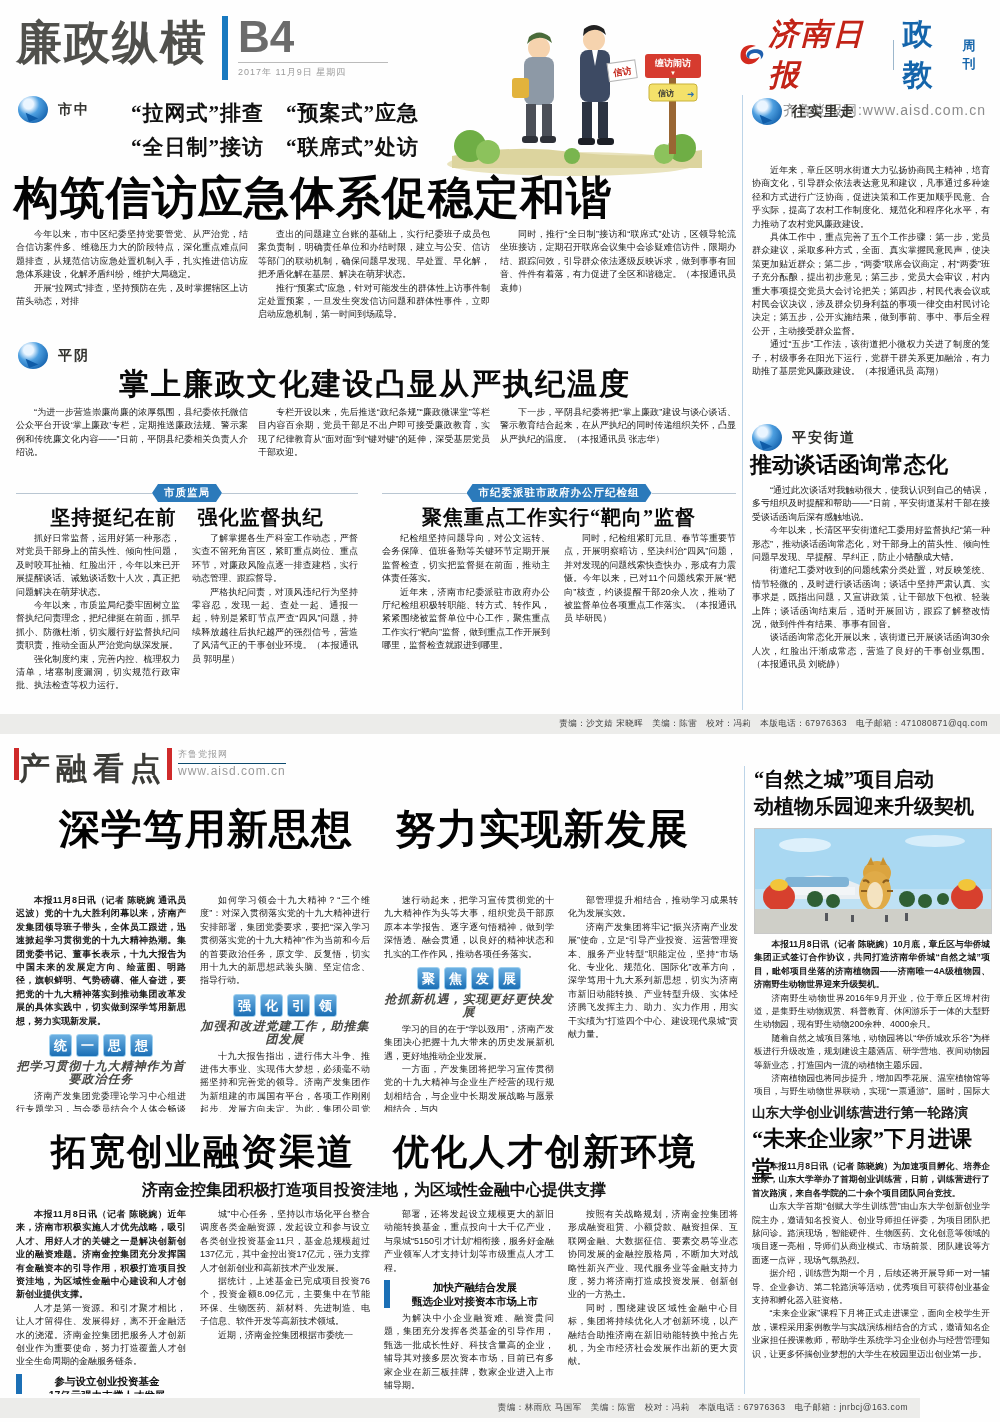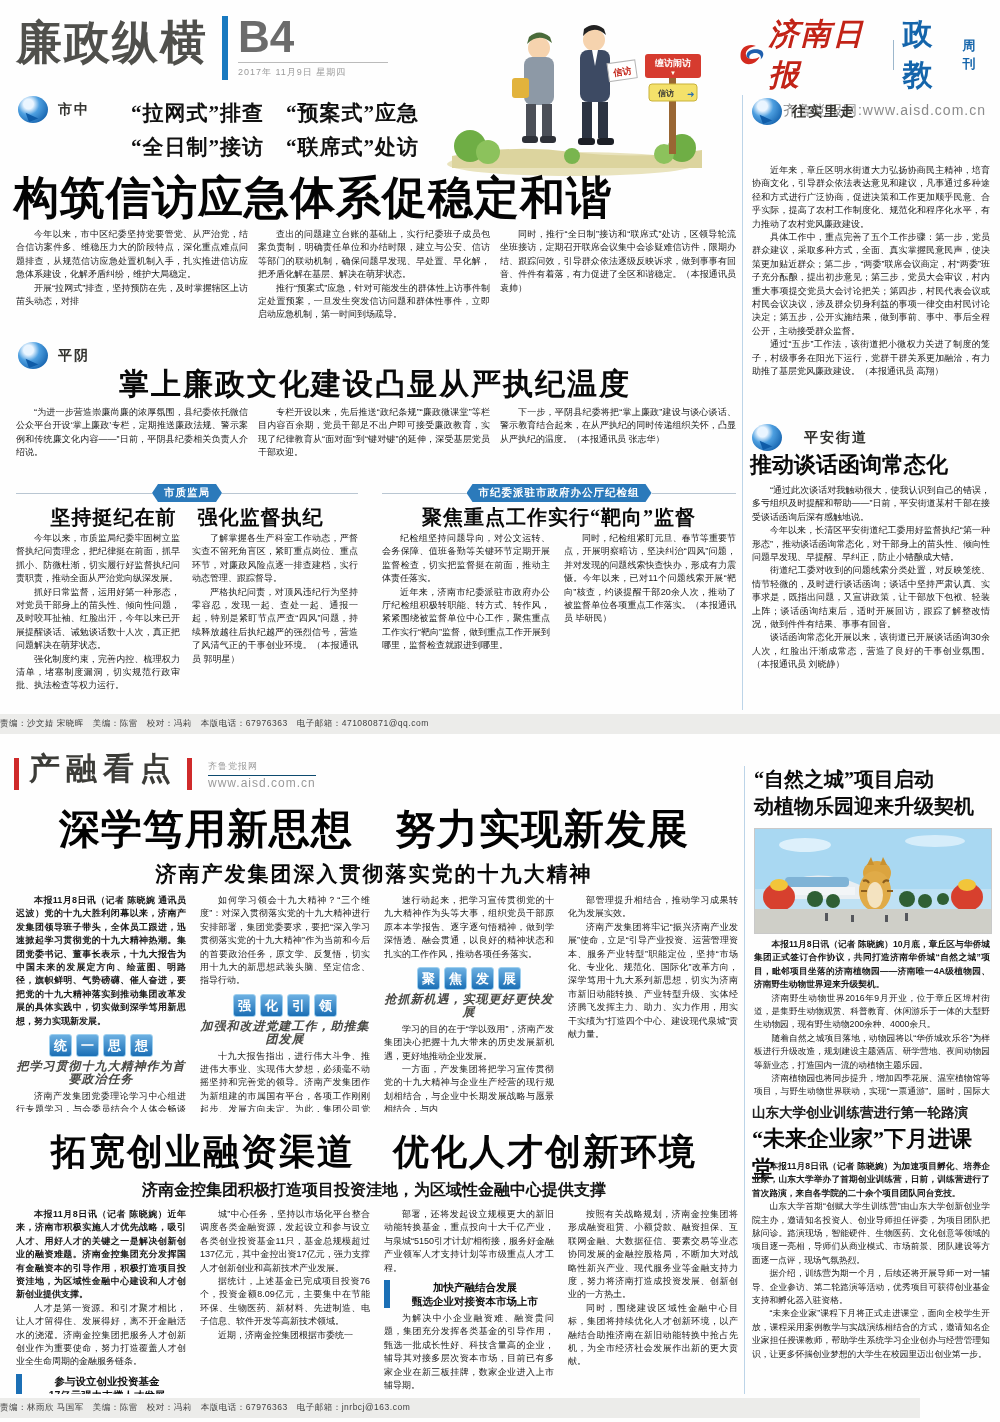--- a/index.html
+++ b/index.html
@@ -37,21 +37,21 @@
 
   .tagline{display:flex;align-items:center;}
   .tagline .rule{flex:1;border-top:1px solid #b9c6d2;}
   .tagbox{background:#2b7abb;color:#fff;font-size:10.5px;font-weight:700;padding:2px 12px;
           letter-spacing:1px;white-space:nowrap;clip-path:polygon(6px 0,calc(100% - 6px) 0,100% 50%,calc(100% - 6px) 100%,6px 100%,0 50%);}
 
   .body9{font-size:9px;line-height:13.4px;text-align:justify;color:#191919;overflow:hidden;}
   .body9 p{margin:0;text-indent:2em;}
   .body9 p.lead{font-weight:700;}
 
-  .strip{background:#ececE8;background:#ececea;height:20px;display:flex;align-items:center;padding-right:12px;box-sizing:border-box;}
+  .strip{background:#ececE8;background:#ececea;height:20px;display:flex;align-items:center;justify-content:flex-end;padding-right:12px;box-sizing:border-box;}
   .strip span{font-size:8.5px;color:#3e3e3e;letter-spacing:.5px;}
 
   .vline{width:1px;background:#bcd4e8;}
 
   
   .cr-bar{width:5px;height:32px;background:#cf2a2a;}
   .cr-title{font-size:31px;font-weight:900;color:#3c3c38;letter-spacing:6px;}
   .cr-site1{font-size:9px;color:#9a9a9a;border-bottom:1px solid #0c4a6e;padding-bottom:2px;letter-spacing:1px;}
   .cr-site2{font-size:12px;color:#9a9a9a;letter-spacing:1px;}
 
@@ -180,22 +180,22 @@
       <p>下一步，平阴县纪委将把“掌上廉政”建设与谈心谈话、警示教育结合起来，在从严执纪的同时传递组织关怀，凸显从严执纪的温度。（本报通讯员 张志华）</p>
     </div>
 
   <div class="abs tagline" style="left:16px;top:484px;width:342px;">
     <div class="rule"></div>
     <div class="tagbox">市质监局</div>
     <div class="rule"></div>
   </div>
   <div class="abs serif h-sub" style="left:16px;top:504px;width:342px;">坚持挺纪在前　强化监督执纪</div>
   <div class="abs body9" style="left:16px;top:532px;width:164px;height:174px;">
+      <p>抓好日常监督，运用好第一种形态，对党员干部身上的苗头性、倾向性问题，及时咬耳扯袖、红脸出汗，今年以来已开展提醒谈话、诫勉谈话数十人次，真正把问题解决在萌芽状态。</p>
       <p>今年以来，市质监局纪委牢固树立监督执纪问责理念，把纪律挺在前面，抓早抓小、防微杜渐，切实履行好监督执纪问责职责，推动全面从严治党向纵深发展。</p>
-      <p>抓好日常监督，运用好第一种形态，对党员干部身上的苗头性、倾向性问题，及时咬耳扯袖、红脸出汗，今年以来已开展提醒谈话、诫勉谈话数十人次，真正把问题解决在萌芽状态。</p>
       <p>强化制度约束，完善内控、梳理权力清单，堵塞制度漏洞，切实规范行政审批、执法检查等权力运行。</p>
     </div>
   <div class="abs body9" style="left:192px;top:532px;width:166px;height:174px;">
       <p>了解掌握各生产科室工作动态，严督实查不留死角盲区，紧盯重点岗位、重点环节，对廉政风险点逐一排查建档，实行动态管理、跟踪督导。</p>
       <p>严格执纪问责，对顶风违纪行为坚持零容忍，发现一起、查处一起、通报一起，特别是紧盯节点严查“四风”问题，持续释放越往后执纪越严的强烈信号，营造了风清气正的干事创业环境。（本报通讯员 郭明星）</p>
     </div>
 
   <div class="abs tagline" style="left:382px;top:484px;width:354px;">
     <div class="rule"></div>
     <div class="tagbox">市纪委派驻市政府办公厅纪检组</div>
@@ -215,48 +215,47 @@
   <div class="abs" style="left:752px;top:98px;display:flex;align-items:center;gap:10px;">
     <div class="balloon"></div>
     <div class="seclabel">往实里走</div>
   </div>
   <div class="abs body9" style="left:752px;top:164px;width:238px;height:250px;">
       <p>近年来，章丘区明水街道大力弘扬协商民主精神，培育协商文化，引导群众依法表达意见和建议，凡事通过多种途径和方式进行广泛协商，促进决策和工作更加顺乎民意、合乎实际，提高了农村工作制度化、规范化和程序化水平，有力推动了农村党风廉政建设。</p>
       <p>具体工作中，重点完善了五个工作步骤：第一步，党员群众建议，采取多种方式，全面、真实掌握民意民声，使决策更加贴近群众；第二步，“两委”联席会议商定，村“两委”班子充分酝酿，提出初步意见；第三步，党员大会审议，村内重大事项提交党员大会讨论把关；第四步，村民代表会议或村民会议决议，涉及群众切身利益的事项一律交由村民讨论决定；第五步，公开实施结果，做到事前、事中、事后全程公开，主动接受群众监督。</p>
       <p>通过“五步”工作法，该街道把小微权力关进了制度的笼子，村级事务在阳光下运行，党群干群关系更加融洽，有力助推了基层党风廉政建设。（本报通讯员 高翔）</p>
     </div>
 
-  <div class="abs" style="left:752px;top:424px;display:flex;align-items:center;gap:22px;">
+  <div class="abs" style="left:752px;top:424px;display:flex;align-items:center;gap:10px;">
     <div class="balloon"></div>
     <div class="seclabel">平安街道</div>
   </div>
   <div class="abs serif h-side" style="left:750px;top:450px;width:240px;font-size:22px;">推动谈话函询常态化</div>
   <div class="abs body9" style="left:752px;top:484px;width:238px;height:222px;">
       <p>“通过此次谈话对我触动很大，使我认识到自己的错误，多亏组织及时提醒和帮助——”日前，平安街道某村干部在接受谈话函询后深有感触地说。</p>
       <p>今年以来，长清区平安街道纪工委用好监督执纪“第一种形态”，推动谈话函询常态化，对干部身上的苗头性、倾向性问题早发现、早提醒、早纠正，防止小错酿成大错。</p>
       <p>街道纪工委对收到的问题线索分类处置，对反映笼统、情节轻微的，及时进行谈话函询；谈话中坚持严肃认真、实事求是，既指出问题，又宣讲政策，让干部放下包袱、轻装上阵；谈话函询结束后，适时开展回访，跟踪了解整改情况，做到件件有结果、事事有回音。</p>
       <p>谈话函询常态化开展以来，该街道已开展谈话函询30余人次，红脸出汗渐成常态，营造了良好的干事创业氛围。（本报通讯员 刘晓静）</p>
     </div>
 
   <div class="abs strip" style="left:0;top:714px;width:1000px;">
     <span>责编：沙文婧 宋晓晖　美编：陈雷　校对：冯莉　本版电话：67976363　电子邮箱：471080871@qq.com</span>
   </div>
 
-  <div class="abs" style="left:14px;top:748px;display:flex;align-items:flex-end;gap:10px;">
+  <div class="abs" style="left:14px;top:748px;display:flex;align-items:flex-start;">
     <div class="cr-bar"></div>
     <div class="cr-title sans">产融看点</div>
     <div class="cr-bar"></div>
     <div style="margin-left:6px;">
       <div class="cr-site1">齐鲁党报网</div>
       <div class="cr-site2">www.aisd.com.cn</div>
     </div>
   </div>
 
   <div class="abs sans" style="left:10px;top:802px;width:728px;text-align:center;font-size:41px;font-weight:900;color:#030303;letter-spacing:1px;">深学笃用新思想　努力实现新发展</div>
-  <div class="abs serif" style="left:10px;top:860px;width:728px;text-align:center;font-size:21px;font-weight:900;color:#0a0a0a;letter-spacing:2px;">济南产发集团深入贯彻落实党的十九大精神</div>
 
   <div class="abs body9" style="left:16px;top:894px;width:170px;height:218px;">
     <p class="lead">本报11月8日讯（记者 陈晓婉 通讯员 迟波）党的十九大胜利闭幕以来，济南产发集团领导班子带头，全体员工跟进，迅速掀起学习贯彻党的十九大精神热潮。集团党委书记、董事长表示，十九大报告为中国未来的发展定方向、绘蓝图、明路径，旗帜鲜明、气势磅礴、催人奋进，要把党的十九大精神落实到推动集团改革发展的具体实践中，切实做到深学笃用新思想，努力实现新发展。</p>
     <div class="tiles">
       <span class="tile">统</span>
       <span class="tile">一</span>
       <span class="tile">思</span>
       <span class="tile">想</span>
     </div>
     <div class="deck">把学习贯彻十九大精神作为首要政治任务</div>

